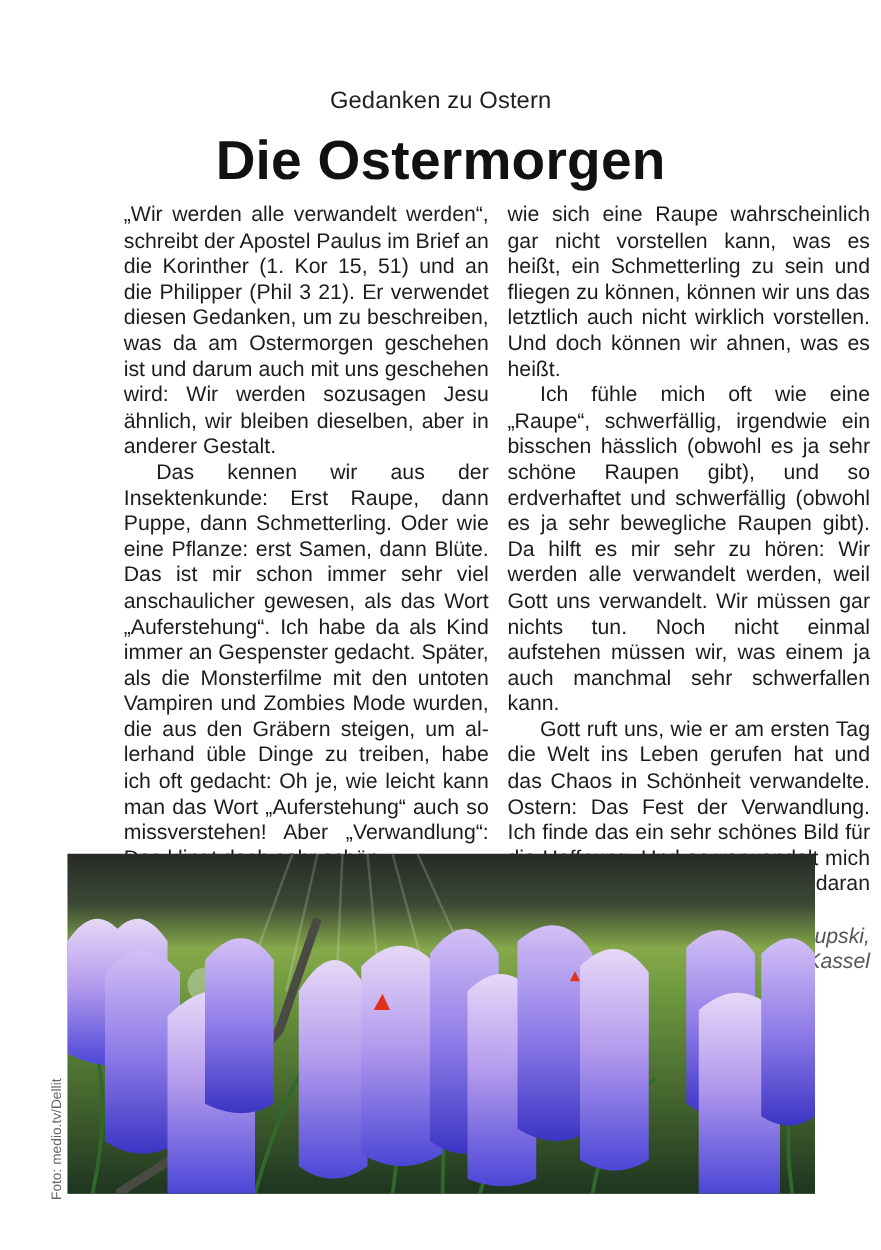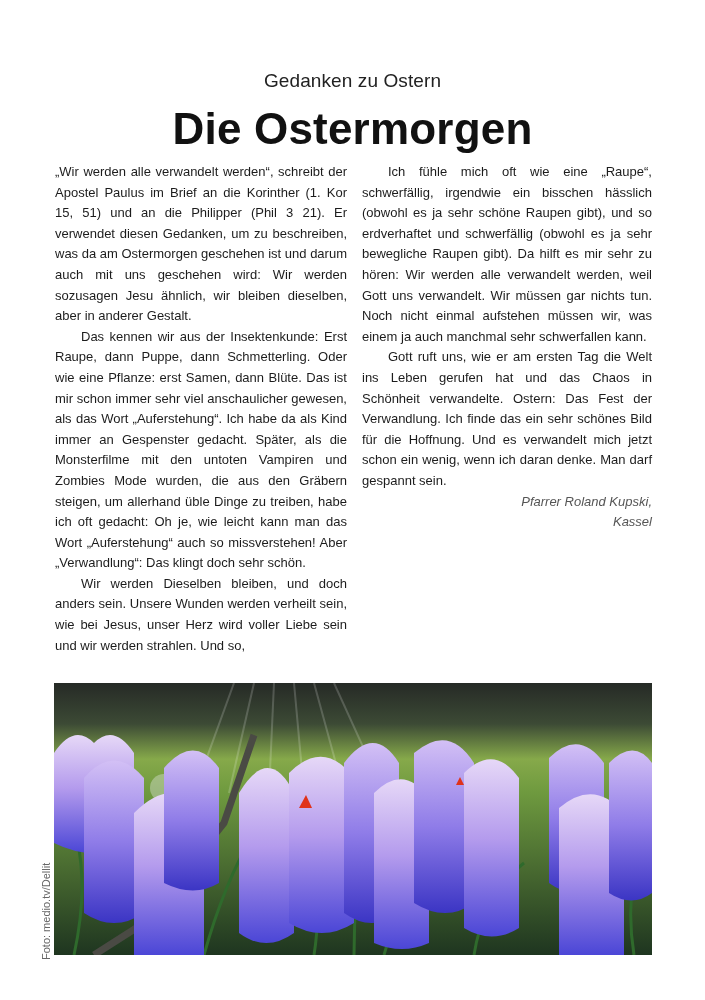--- a/index.html
+++ b/index.html
@@ -2,22 +2,22 @@
 <html><head>
 <meta charset="utf-8">
 <style>
   html, body { margin: 0; padding: 0; background: #ffffff; }
   body { width: 705px; height: 1000px; position: relative; overflow: hidden;
          font-family: "Liberation Sans", "DejaVu Sans", sans-serif; color: #1a1a1a; }
   .kicker { position: absolute; top: 70px; left: 0; width: 705px; text-align: center;
             font-size: 19px; color: #222; letter-spacing: 0.1px; }
   .title { position: absolute; top: 104px; left: 0; width: 705px; text-align: center;
            font-size: 44px; font-weight: bold; color: #111; letter-spacing: 0.2px; }
-  .col { position: absolute; top: 162px; width: 292px; font-size: 13px; line-height: 20.6px;
-         text-align: justify; hyphens: manual; color: #1c1c1c; }
+  .col { position: absolute; top: 162px; width: 292px; font-size: 17px; line-height: 20.6px;
+         text-align: justify; hyphens: manual; color: #1c1c1c; margin-left: 44px; }
   .col p { margin: 0; }
   .col p.indent { text-indent: 26px; }
   .col-left { left: 55px; }
   .col-right { left: 362px; width: 290px; }
   .sig { text-align: right; font-style: italic; color: #555; }
   .photo { position: absolute; left: 54px; top: 683px; width: 598px; height: 272px; overflow: hidden;
            background: linear-gradient(180deg, #2b2f2a 0%, #3b4a33 12%, #6a8f3e 22%, #8fb04d 30%, #4f7a36 60%, #1f3a22 100%); }
   .photo svg { display: block; }
   .credit { position: absolute; left: 40px; top: 960px; transform: rotate(-90deg); transform-origin: left top;
             font-size: 11px; color: #666; white-space: nowrap; }
@@ -28,20 +28,21 @@
 <div class="kicker">Gedanken zu Ostern</div>
 <div class="title">Die Ostermorgen</div>
 
 <div class="col col-left">
   <p>„Wir werden alle verwandelt werden“, schreibt der Apostel Paulus im Brief an die Korinther (1. Kor 15, 51) und an die Philipper (Phil 3 21). Er verwendet diesen Gedanken, um zu beschreiben, was da am Ostermorgen gesche­hen ist und darum auch mit uns geschehen wird: Wir werden sozusagen Jesu ähnlich, wir bleiben dieselben, aber in anderer Gestalt.</p>
   <p class="indent">Das kennen wir aus der Insektenkunde: Erst Raupe, dann Puppe, dann Schmetterling. Oder wie eine Pflanze: erst Samen, dann Blü­te. Das ist mir schon immer sehr viel anschau­licher gewesen, als das Wort „Auferstehung“. Ich habe da als Kind immer an Gespenster gedacht. Später, als die Monsterfilme mit den untoten Vampiren und Zombies Mode wurden, die aus den Gräbern steigen, um al­lerhand üble Dinge zu treiben, habe ich oft gedacht: Oh je, wie leicht kann man das Wort „Auferstehung“ auch so missverstehen! Aber „Verwandlung“: Das klingt doch sehr schön.</p>
   <p class="indent">Wir werden Dieselben bleiben, und doch anders sein. Unsere Wunden werden verheilt sein, wie bei Jesus, unser Herz wird voller Liebe sein und wir werden strahlen. Und so,</p>
 </div>
 
 <div class="col col-right">
+  <p>wie sich eine Raupe wahrscheinlich gar nicht vorstellen kann, was es heißt, ein Schmetter­ling zu sein und fliegen zu können, können wir uns das letztlich auch nicht wirklich vor­stellen. Und doch können wir ahnen, was es heißt.</p>
   <p class="indent">Ich fühle mich oft wie eine „Raupe“, schwerfällig, irgendwie ein bisschen hässlich (obwohl es ja sehr schöne Raupen gibt), und so erdverhaftet und schwerfällig (obwohl es ja sehr bewegliche Raupen gibt). Da hilft es mir sehr zu hören: Wir werden alle verwan­delt werden, weil Gott uns verwandelt. Wir müssen gar nichts tun. Noch nicht einmal aufstehen müssen wir, was einem ja auch manchmal sehr schwerfallen kann.</p>
   <p class="indent">Gott ruft uns, wie er am ersten Tag die Welt ins Leben gerufen hat und das Chaos in Schönheit verwandelte. Ostern: Das Fest der Verwandlung. Ich finde das ein sehr schönes Bild für die Hoffnung. Und es verwandelt mich jetzt schon ein wenig, wenn ich daran denke. Man darf gespannt sein.</p>
   <p class="sig">Pfarrer Roland Kupski,</p>
   <p class="sig">Kassel</p>
 </div>
 
 <div class="photo">
   <svg width="598" height="272" viewBox="0 0 598 272">
     <defs>
       <linearGradient id="pet" x1="0" y1="0" x2="0" y2="1">

